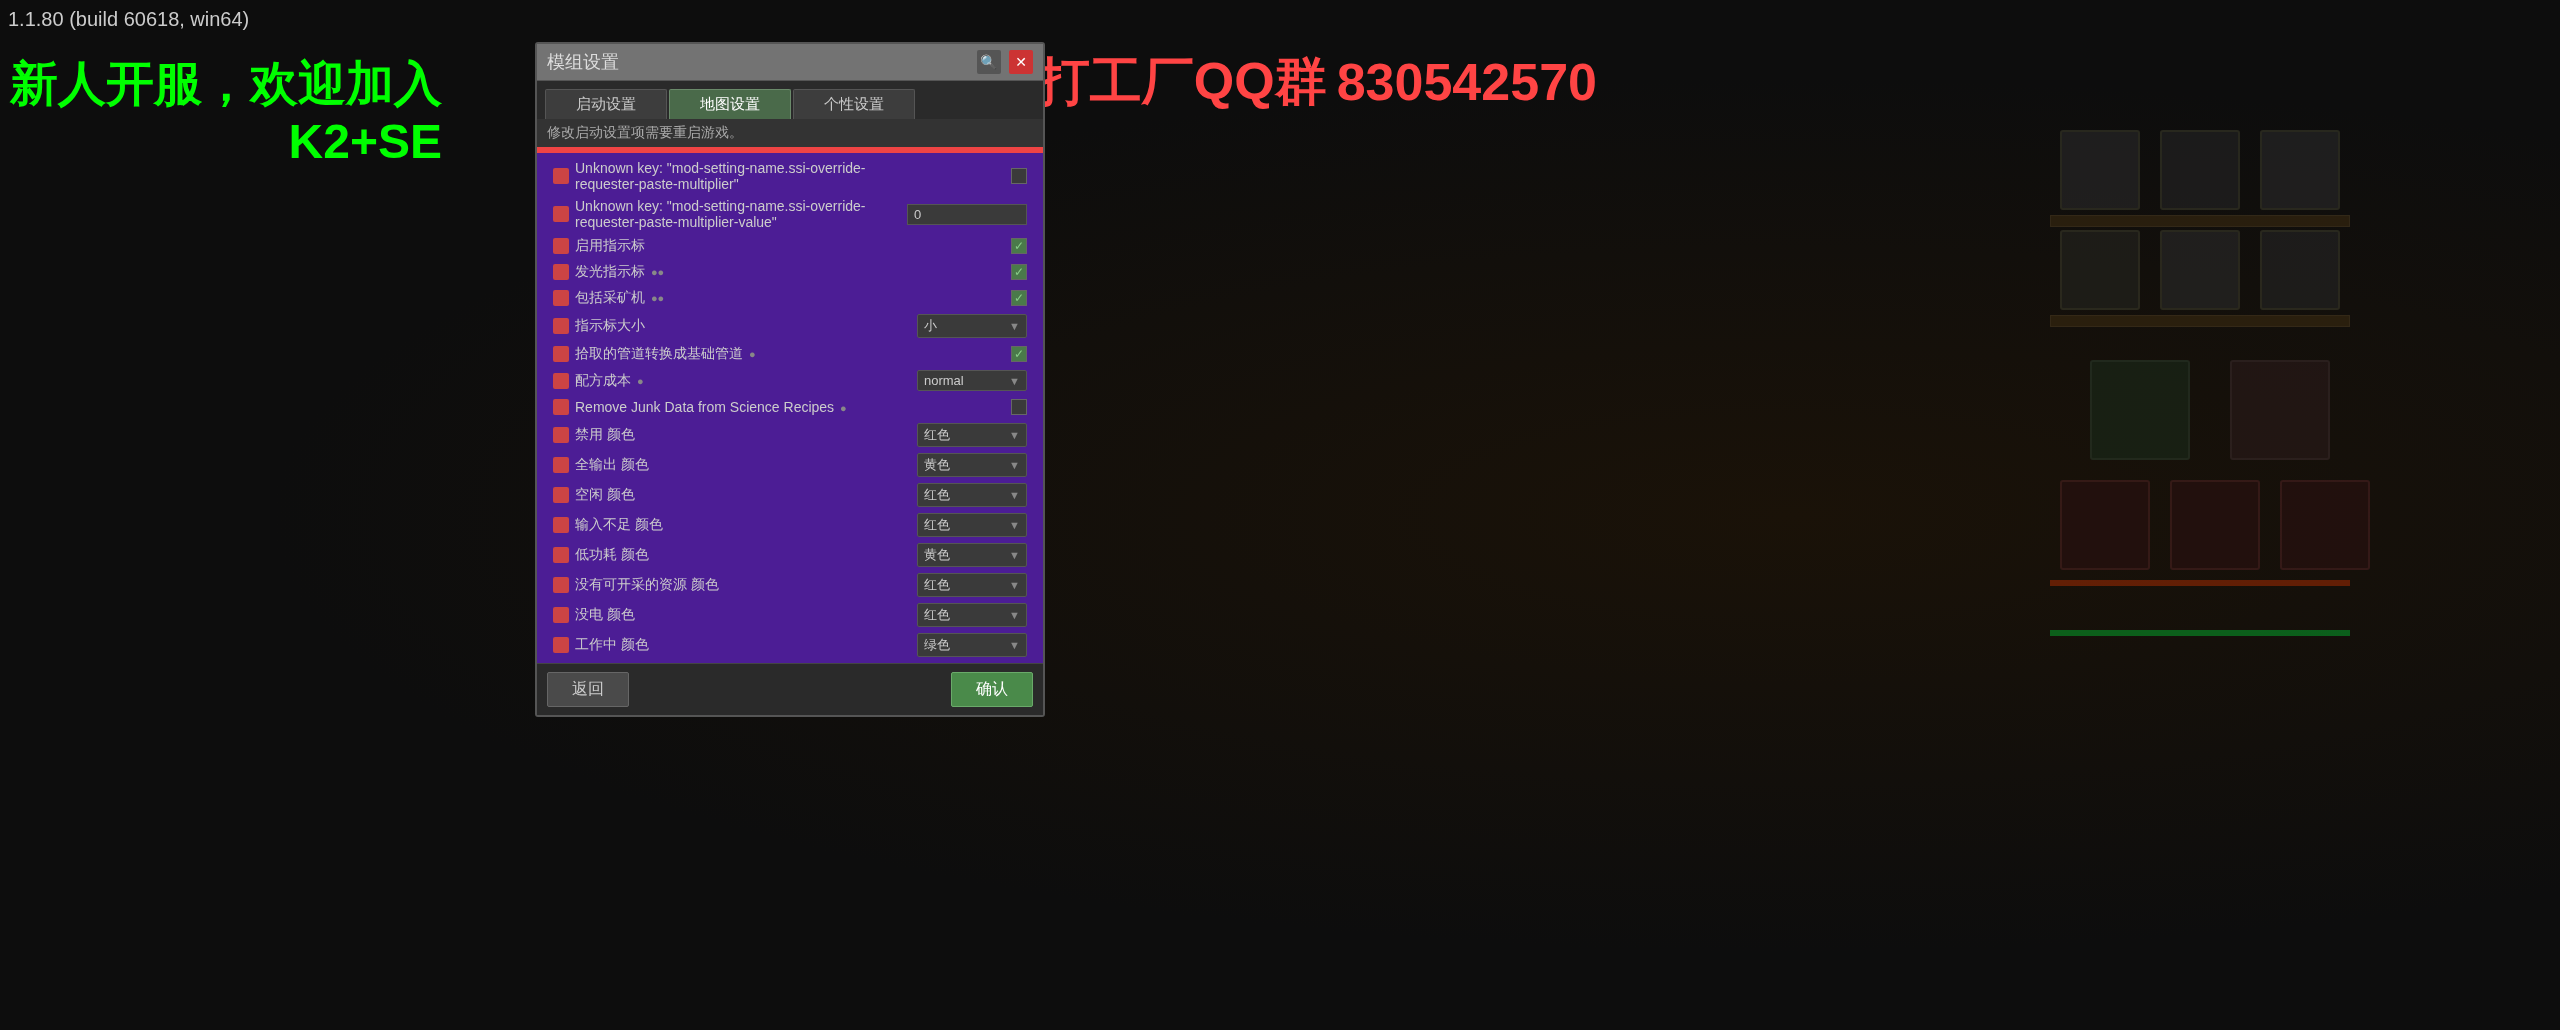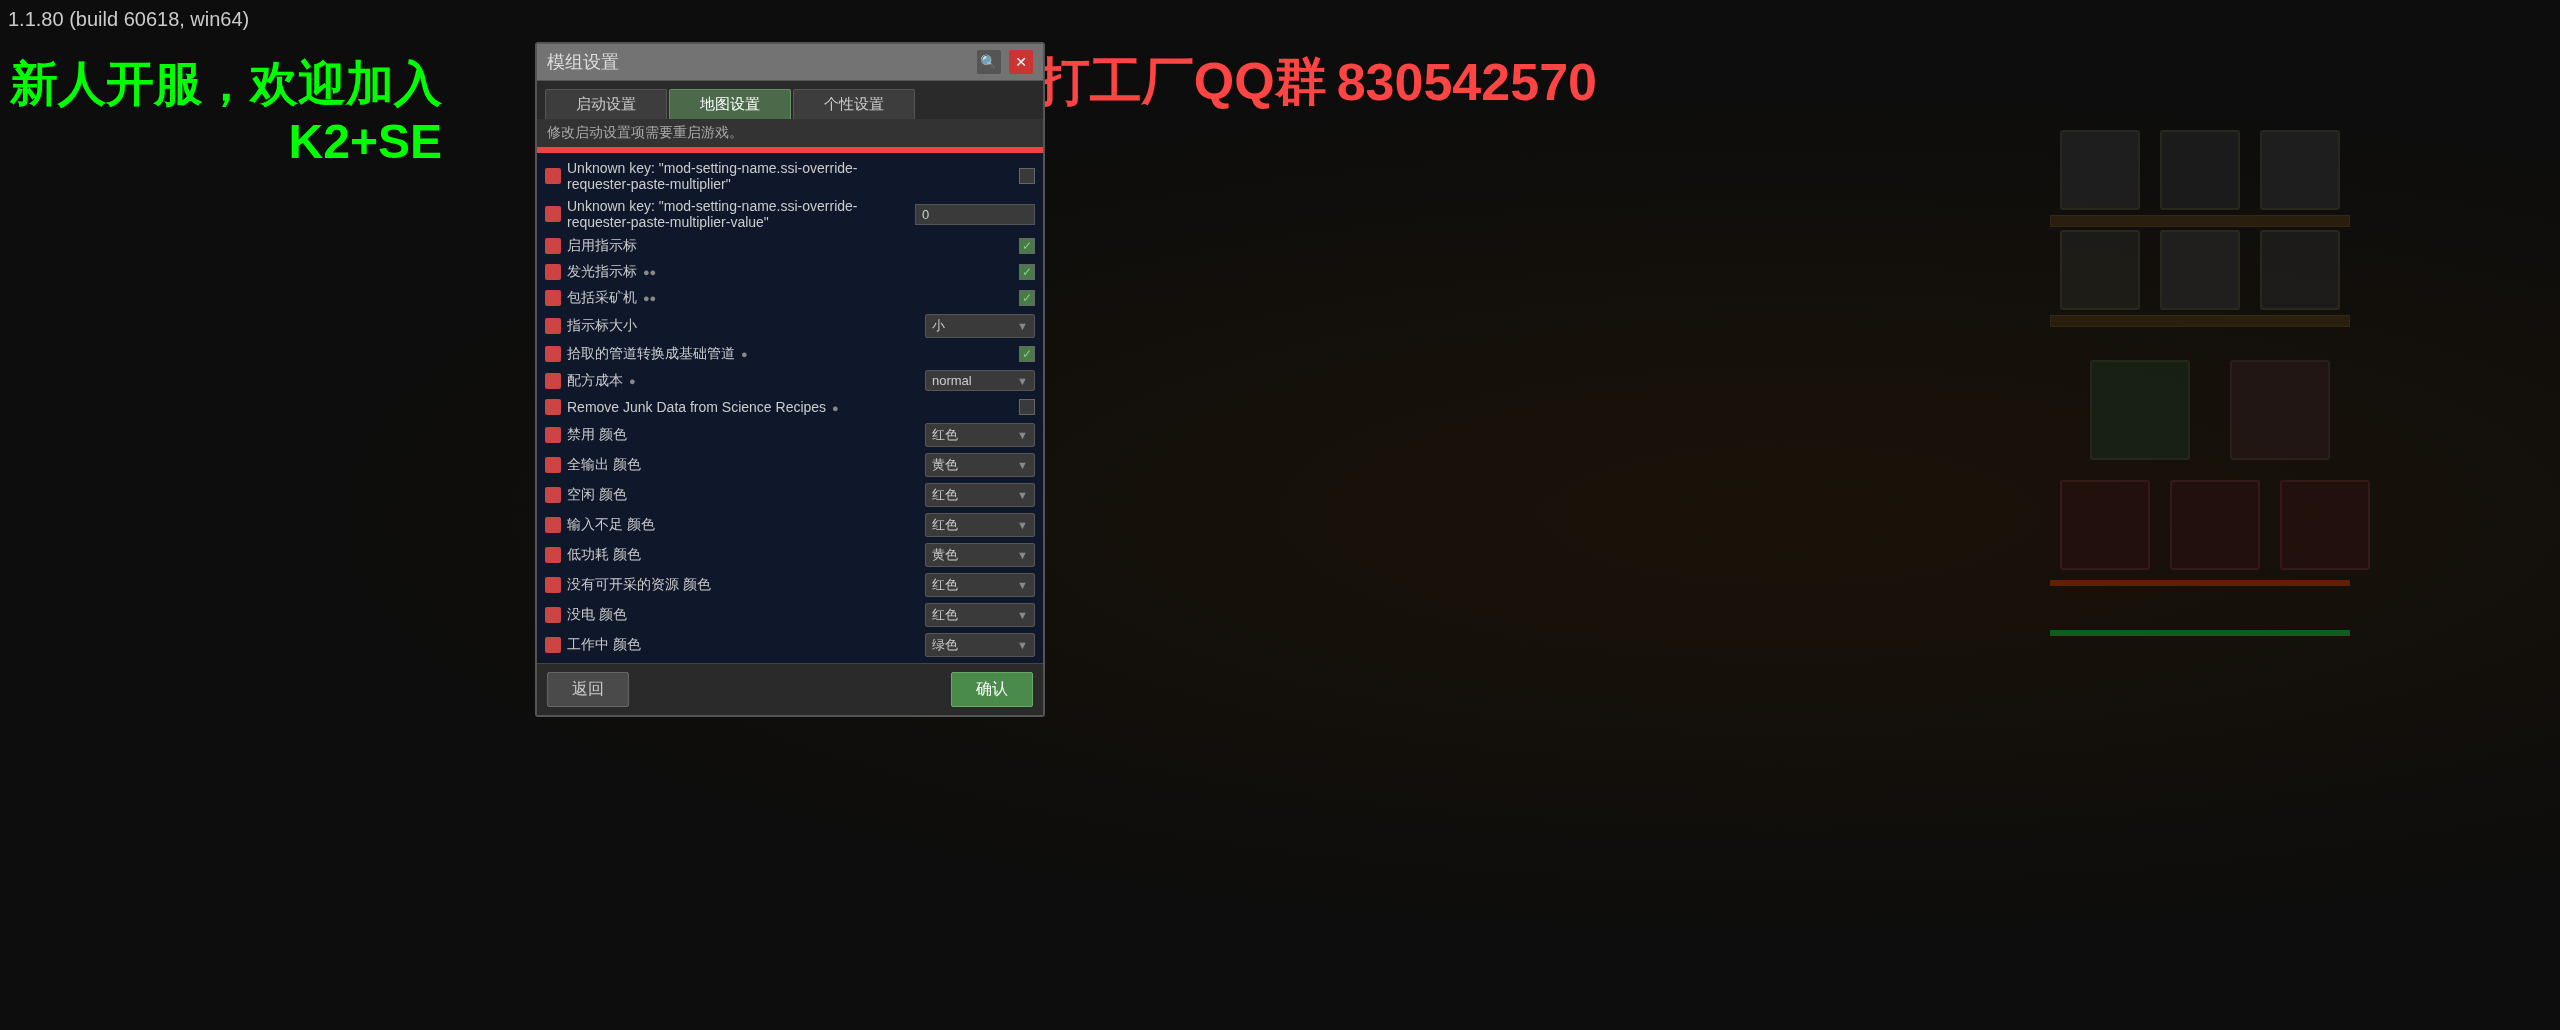--- a/index.html
+++ b/index.html
@@ -136,22 +136,22 @@
       padding: 5px 10px;
       color: #aaaaaa;
       font-size: 14px;
       border-bottom: 6px solid #ef4444;
     }
 
     
     .settings-list {
       max-height: 510px;
       overflow-y: auto;
-      background: #0f172a;
-      padding: 4px 0;
+      background: #4c1d95;
+      padding: 4px 8px;
     }
 
     .settings-list::-webkit-scrollbar {
       width: 8px;
     }
     .settings-list::-webkit-scrollbar-track {
       background: #222;
     }
     .settings-list::-webkit-scrollbar-thumb {
       background: #555;

